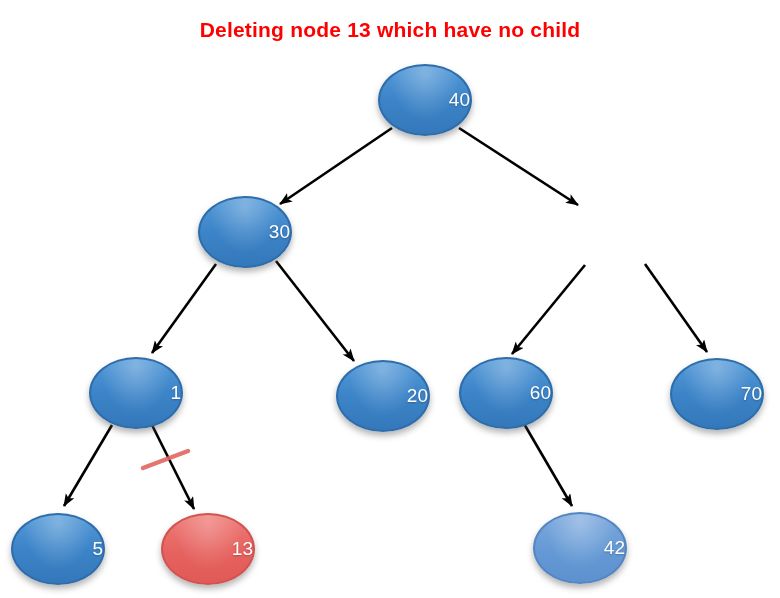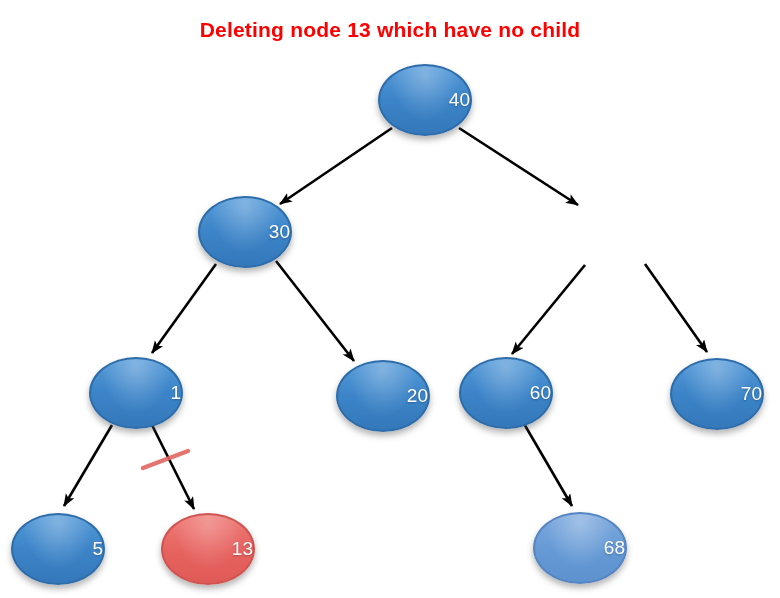--- a/index.html
+++ b/index.html
@@ -130,16 +130,16 @@
   <div class="node node-blue pos-70">
     <span>70</span>
   </div>
   <div class="node node-blue pos-5">
     <span>5</span>
   </div>
   <div class="node node-red pos-13">
     <span>13</span>
   </div>
   <div class="node node-light-blue pos-55">
-    <span>68</span>
+    <span>42</span>
   </div>
 
 </div>
 
 </body></html>

